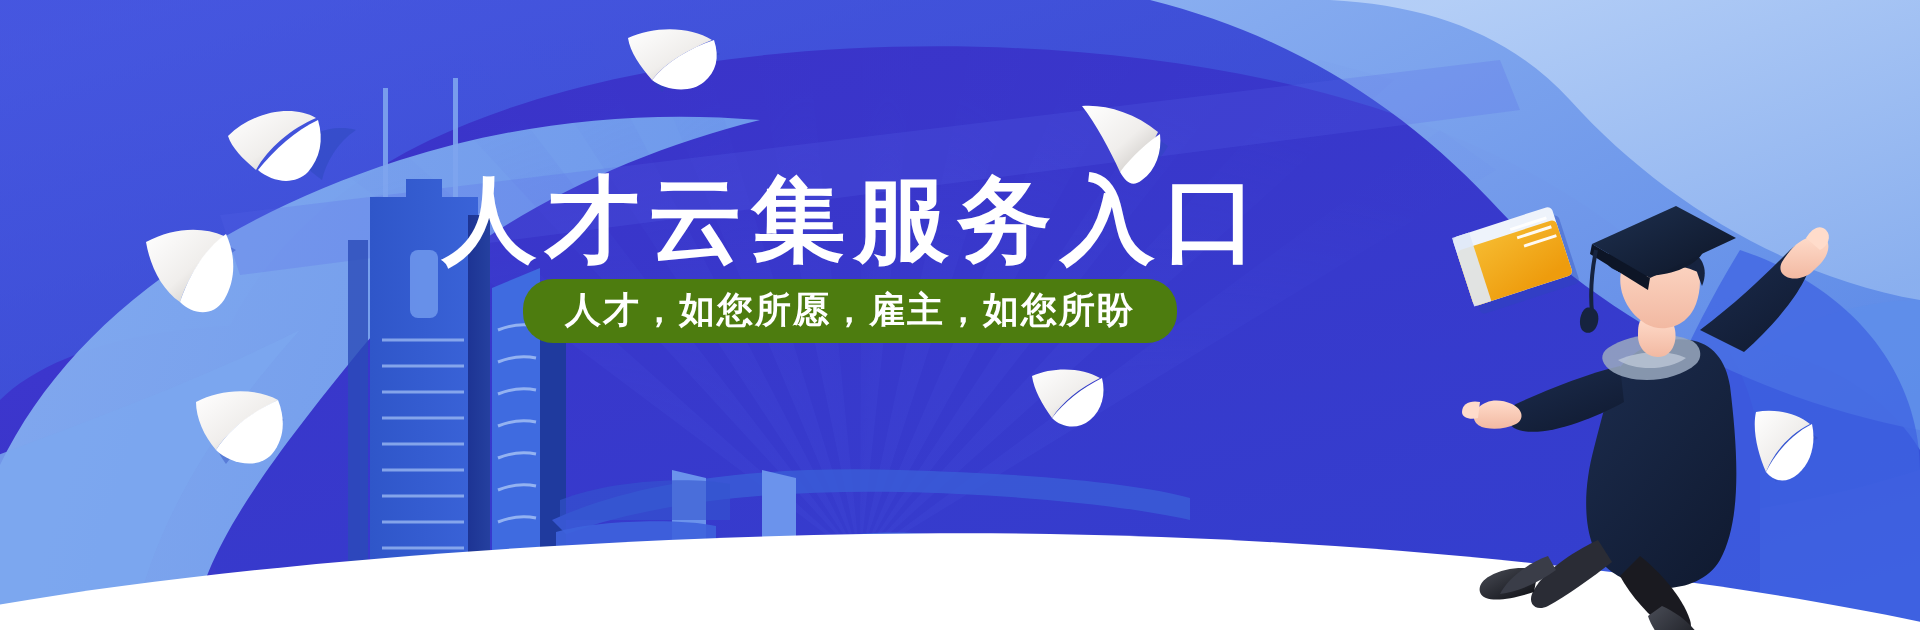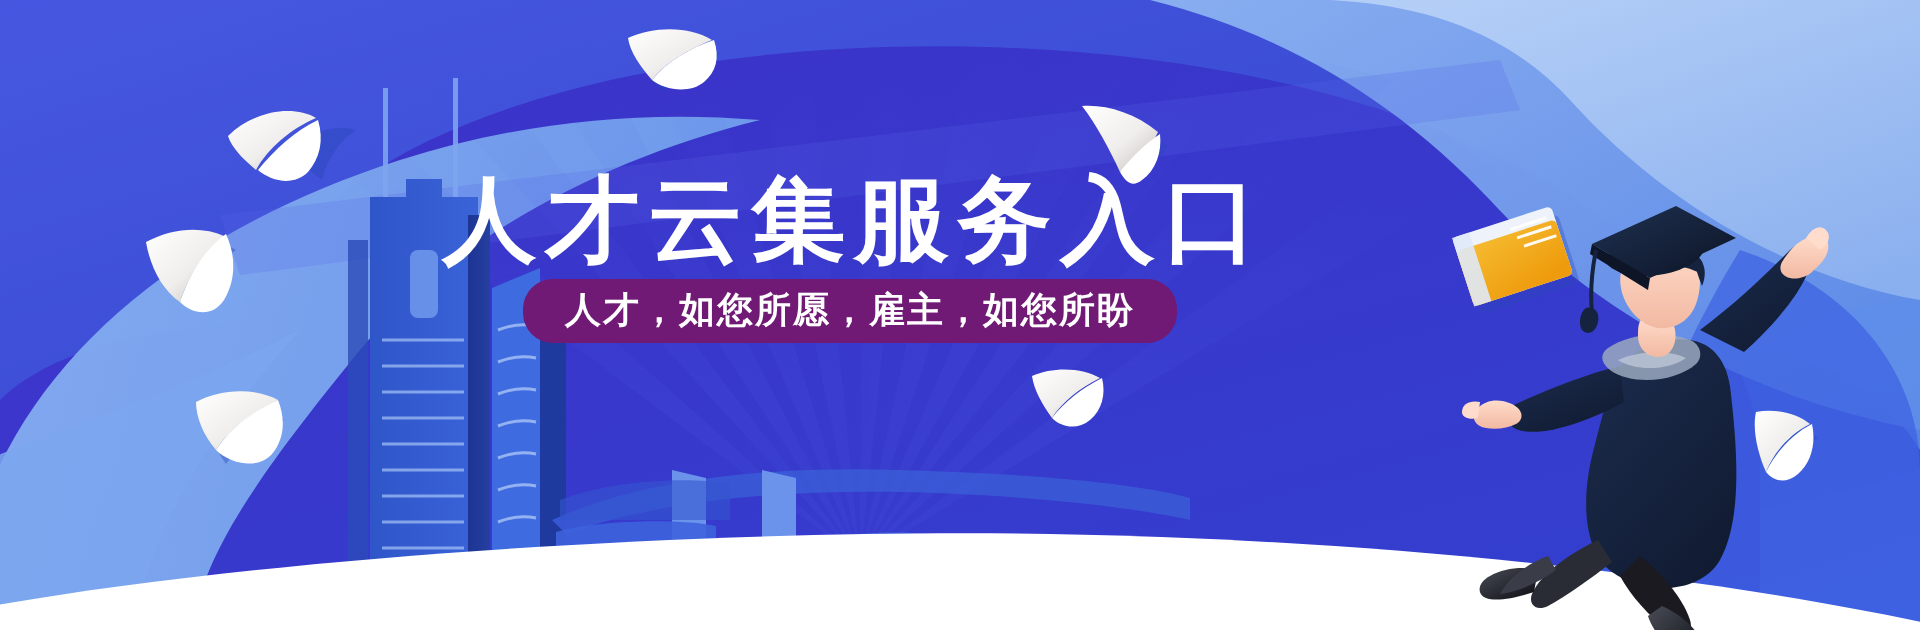--- a/index.html
+++ b/index.html
@@ -53,21 +53,21 @@
   .pill-wrap {
     position: absolute;
     left: 0;
     top: 279px;
     width: 1920px;
     text-align: center;
     transform: translateX(-110px);
   }
   .pill {
     display: inline-block;
-    background: #701a75;
+    background: #4d7c0f;
     color: #ffffff;
     border-radius: 30px;
     padding: 10px 42px 12px 42px;
     font-size: 36px;
     line-height: 42px;
     font-weight: bold;
     letter-spacing: 2px;
     white-space: nowrap;
     font-family: "DejaVu Sans", "Liberation Sans", sans-serif;
   }

